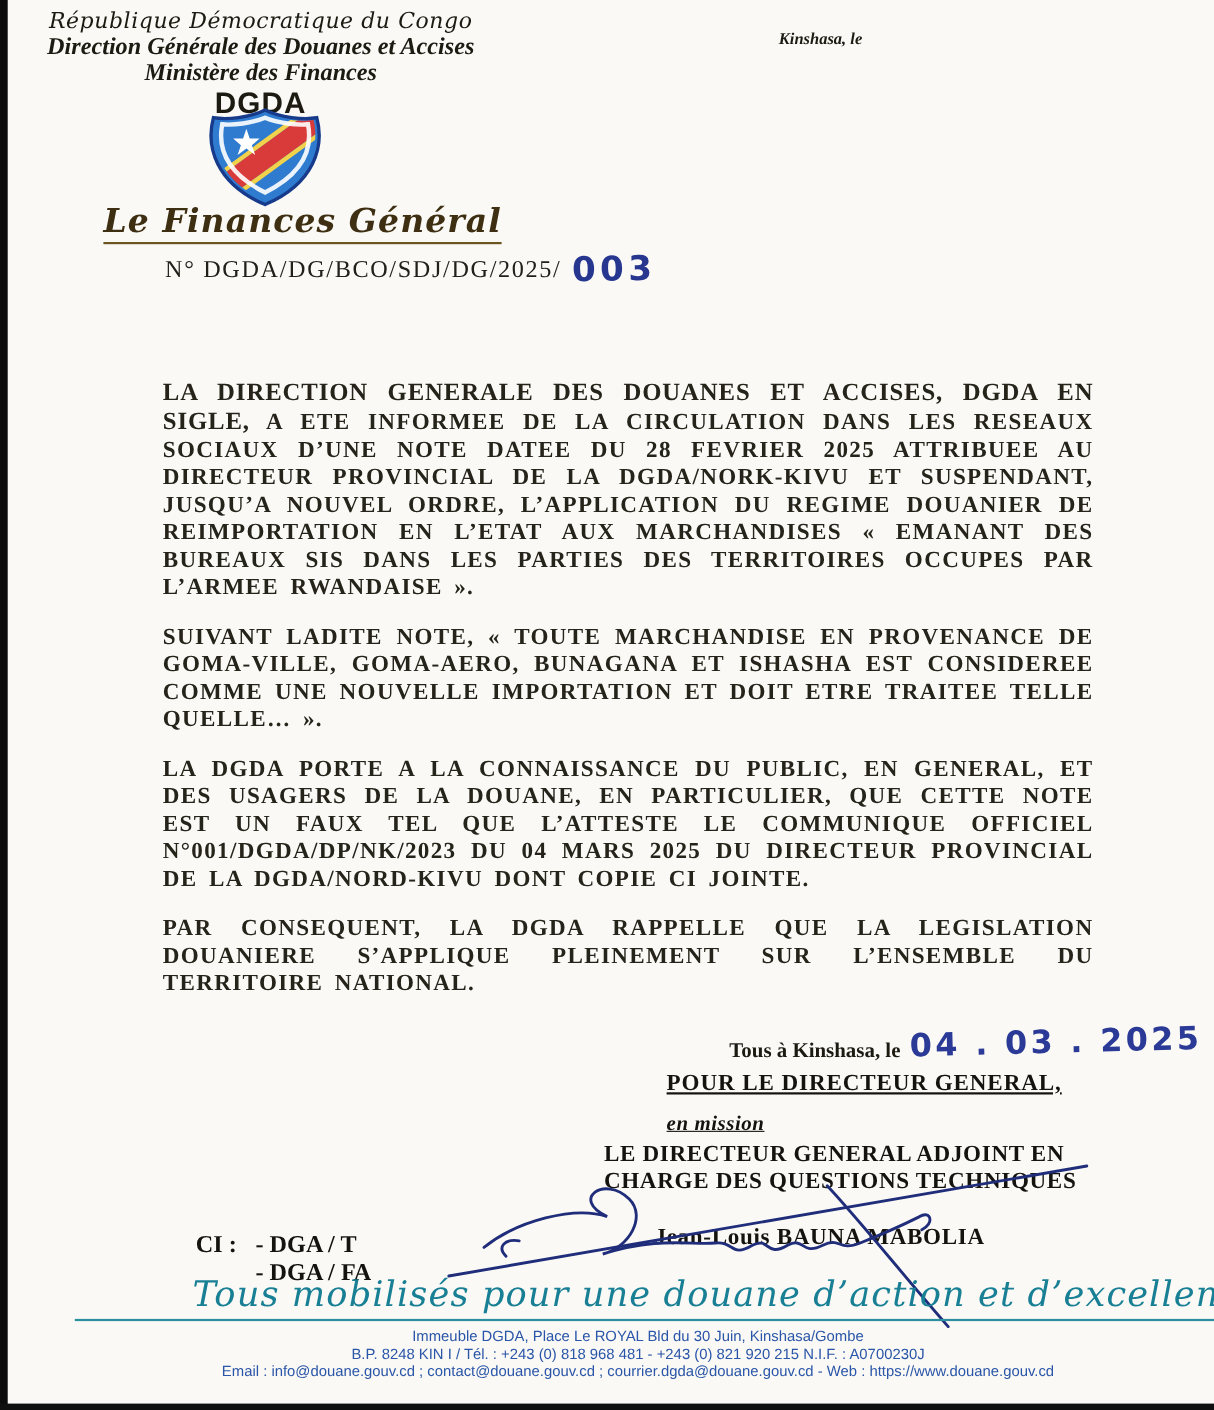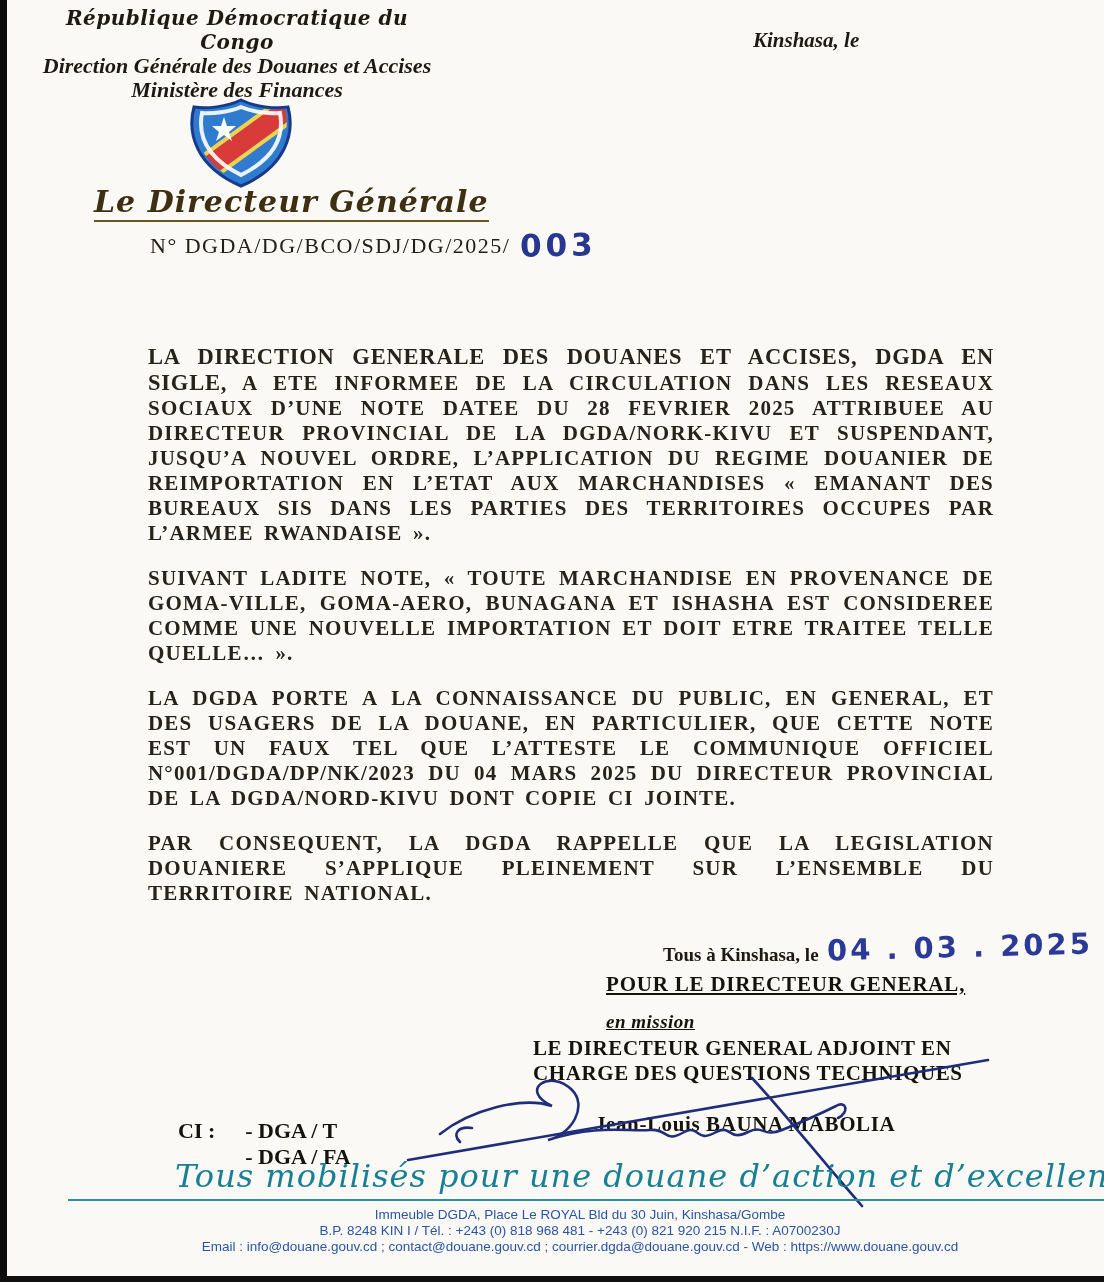--- a/index.html
+++ b/index.html
@@ -6,25 +6,25 @@
   html,body { background:#e8e8e6; }
   .page {
     position:relative; width:1104px; height:1282px;
     background:#faf9f5; overflow:hidden;
     font-family:"Liberation Serif", serif; color:#26231a;
   }
   .edge-left  { position:absolute; left:0; top:0; width:7px; height:1282px; background:#0c0c0c; }
   .edge-bottom{ position:absolute; left:0; top:1276px; width:1104px; height:6px; background:#101010; }
 
   .header-block { position:absolute; left:28px; top:6px; width:418px; text-align:center; color:#1d1a12; }
-  .h-script  { font-family:"DejaVu Serif", serif; font-style:italic; font-weight:bold; font-size:20px; letter-spacing:0.5px; }
+  .h-script  { font-family:"DejaVu Serif", serif; font-style:italic; font-weight:normal; font-size:20px; letter-spacing:0.5px; }
   .h-line    { font-size:22px; font-weight:bold; font-style:italic; line-height:24px; }
   .h-acronym { font-family:"Liberation Sans", sans-serif; font-size:27px; font-weight:bold; letter-spacing:1px; margin-top:1px; }
 
-  .place-date { position:absolute; left:753px; top:28px; font-size:21px; font-weight:bold; font-style:italic; color:#1d1a12; }
+  .place-date { position:absolute; left:708px; top:28px; font-size:15px; font-weight:bold; font-style:italic; color:#1d1a12; }
 
   .logo { position:absolute; left:184px; top:97px; width:114px; height:92px; }
 
   .office-title {
     position:absolute; left:94px; top:184px;
     font-family:"DejaVu Serif", serif; font-style:italic; font-weight:bold;
     font-size:30px; color:#3e2f12; letter-spacing:1px;
     border-bottom:2px solid #6b5520; padding-bottom:1px;
   }
 
@@ -52,27 +52,27 @@
   .closing-date { position:absolute; left:663px; top:934px; font-size:19px; font-weight:bold; white-space:nowrap; color:#1d1a12; }
   .hand-date {
     display:inline-block; color:#2a3a96; font-family:"DejaVu Sans", sans-serif;
     font-size:29px; font-weight:bold; letter-spacing:3px;
     position:relative; top:-4px; margin-left:8px; transform:rotate(-1.5deg);
   }
 
   .pour-dg { position:absolute; left:606px; top:972px; width:366px; text-align:left; font-weight:bold; font-size:21px; letter-spacing:0.8px; color:#15130d; white-space:nowrap;text-decoration:underline; }
   .en-mission { font-size:19px; font-style:italic; letter-spacing:0.5px; margin-top:14px; }
 
-  .adjoint { position:absolute; left:533px; top:1036px; width:452px; font-weight:bold; font-size:21px; letter-spacing:0.6px; line-height:25px; color:#15130d; }
+  .adjoint { position:absolute; left:549px; top:1036px; width:452px; font-weight:bold; font-size:21px; letter-spacing:0.6px; line-height:25px; color:#15130d; }
 
   .signatory-name { position:absolute; left:595px; top:1112px; font-weight:bold; font-size:21px; letter-spacing:0.6px; color:#15130d; white-space:nowrap; }
 
   .signature-svg { position:absolute; left:400px; top:1038px; width:648px; height:172px; }
 
-  .cc-block { position:absolute; left:178px; top:1118px; font-weight:bold; font-size:22px; color:#15130d; display:flex; gap:30px; }
+  .cc-block { position:absolute; left:178px; top:1118px; font-weight:bold; font-size:22px; color:#15130d; display:flex; gap:17px; }
   .cc-items  { display:flex; flex-direction:column; }
   .cc-items .cc-item + .cc-item { }
 
   .motto {
     position:absolute; left:175px; top:1157px;
     font-family:"DejaVu Serif", serif; font-style:italic;
     font-size:32px; color:#187f95; letter-spacing:1px; white-space:nowrap;
   }
   .motto-rule { position:absolute; left:68px; top:1199px; width:1036px; height:2px; background:#2b8fa0; }
 
@@ -106,21 +106,21 @@
       <g transform="rotate(-36 57 46)">
         <rect x="0" y="36" width="114" height="20" fill="#d93a3a"></rect>
         <rect x="0" y="32" width="114" height="4" fill="#f2d24b"></rect>
         <rect x="0" y="56" width="114" height="4" fill="#f2d24b"></rect>
       </g>
       <path d="M40 20 L43 29 L52 29 L45 35 L48 44 L40 38 L32 44 L35 35 L28 29 L37 29 Z" fill="#ffffff"></path>
     </g>
     <path d="M57 10 C69 15 86 17 96 16 C100 37 93 60 57 78 C21 60 14 37 18 16 C28 17 45 15 57 10 Z" fill="none" stroke="#ffffff" stroke-width="4" opacity="0.9"></path>
   </svg>
 
-  <div class="office-title">Le Directeur Générale</div>
+  <div class="office-title">Le Finances Général</div>
 
   <div class="ref-line">
     <span>N° DGDA/DG/BCO/SDJ/DG/2025/</span><span class="ref-number">003</span>
   </div>
 
 
   <div class="body-text">
     <p><span class="lead">LA DIRECTION GENERALE DES DOUANES ET ACCISES, DGDA EN SIGLE,</span><span> A ETE INFORMEE DE LA CIRCULATION DANS LES RESEAUX SOCIAUX D’UNE NOTE DATEE DU 28 FEVRIER 2025 ATTRIBUEE AU DIRECTEUR PROVINCIAL DE LA DGDA/NORK-KIVU ET SUSPENDANT, JUSQU’A NOUVEL ORDRE, L’APPLICATION DU REGIME DOUANIER DE REIMPORTATION EN L’ETAT AUX MARCHANDISES « EMANANT DES BUREAUX SIS DANS LES PARTIES DES TERRITOIRES OCCUPES PAR L’ARMEE RWANDAISE ».</span></p>
     <p>SUIVANT LADITE NOTE, « TOUTE MARCHANDISE EN PROVENANCE DE GOMA-VILLE, GOMA-AERO, BUNAGANA ET ISHASHA EST CONSIDEREE COMME UNE NOUVELLE IMPORTATION ET DOIT ETRE TRAITEE TELLE QUELLE… ».</p>
     <p>LA DGDA PORTE A LA CONNAISSANCE DU PUBLIC, EN GENERAL, ET DES USAGERS DE LA DOUANE, EN PARTICULIER, QUE CETTE NOTE EST UN FAUX TEL QUE L’ATTESTE LE COMMUNIQUE OFFICIEL N°001/DGDA/DP/NK/2023 DU 04 MARS 2025 DU DIRECTEUR PROVINCIAL DE LA DGDA/NORD-KIVU DONT COPIE CI JOINTE.</p>

